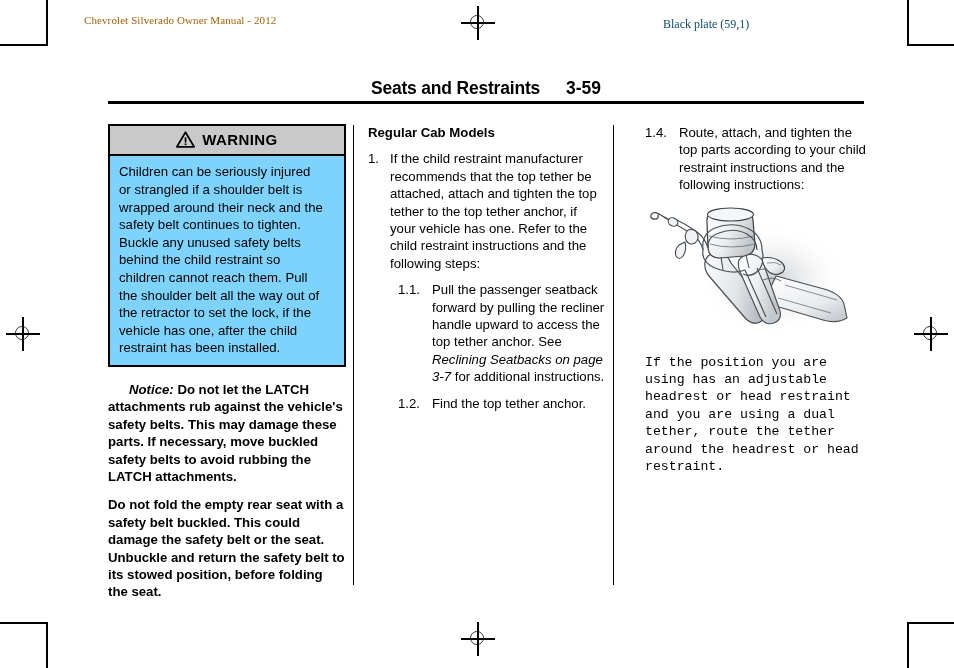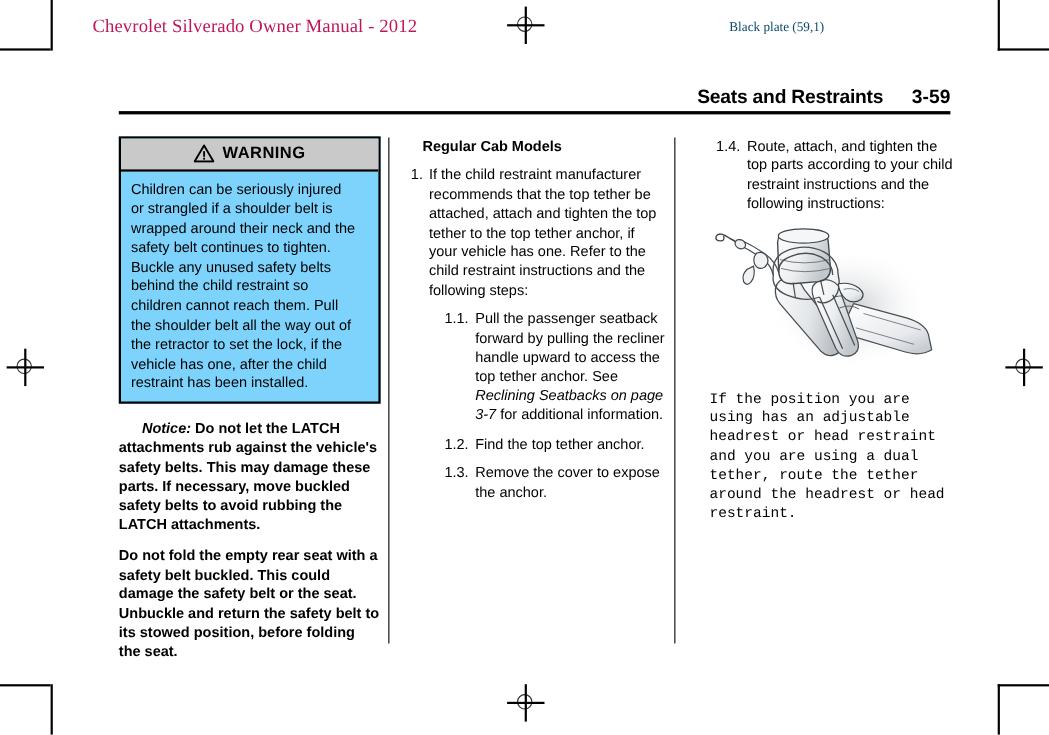--- a/index.html
+++ b/index.html
@@ -58,42 +58,42 @@
     width: 34px;
     background: #000;
   }
 
   
   .run-head {
     position: absolute;
     left: 84px;
     top: 14px;
     font-family: "Liberation Serif", serif;
-    font-size: 17px;
+    font-size: 11px;
     letter-spacing: 0.1px;
-    color: #be185d;
+    color: #a16207;
     white-space: nowrap;
   }
   .black-plate {
     position: absolute;
     left: 663px;
     top: 17px;
     font-family: "Liberation Serif", serif;
     font-size: 12px;
     color: #0c4a6e;
     white-space: nowrap;
   }
 
   
   .sect-title-wrap {
     position: absolute;
     left: 108px;
     top: 78px;
     width: 756px;
-    text-align: right;
+    text-align: center;
   }
   .sect-title {
     font-size: 17.5px;
     font-weight: bold;
     letter-spacing: -0.2px;
     display: inline-block;
   }
   .sect-page {
     font-size: 17.5px;
     font-weight: bold;
@@ -166,32 +166,32 @@
   .bold { font-weight: bold; }
   .ital { font-style: italic; }
   .notice-lbl {
     font-weight: bold;
     font-style: italic;
     margin-left: 21px;
   }
   .blk-head {
     font-weight: bold;
     font-size: 13.2px;
-    margin: 0 0 9px 16px;
+    margin: 0 0 9px 0;
   }
 
   
   .li {
     display: flex;
     margin-bottom: 9px;
   }
   .li:last-child { margin-bottom: 0; }
   .li-num {
     flex: 0 0 auto;
-    text-align: center;
+    text-align: left;
   }
   .li-num.l1 { width: 22px; }
   .li-num.l2 { width: 34px; }
   .li-body { flex: 1 1 auto; }
   .sub-list { margin-left: 30px; margin-top: 9px; }
 
   
   .illus {
     margin: 12px 0 10px 0;
     width: 100%;
@@ -271,32 +271,28 @@
 
   <div class="li">
     <span class="li-num l1">1.</span>
     <span class="li-body">If the child restraint manufacturer recommends that the top tether be attached, attach and tighten the top tether to the top tether anchor, if your vehicle has one. Refer to the child restraint instructions and the following steps:</span>
   </div>
 
   <div class="sub-list">
 
     <div class="li">
       <span class="li-num l2">1.1.</span>
-      <span class="li-body"><span>Pull the passenger seatback forward by pulling the recliner handle upward to access the top tether anchor. See </span><span class="ital">Reclining Seatbacks on page 3-7</span><span> for additional information.</span></span>
+      <span class="li-body"><span>Pull the passenger seatback forward by pulling the recliner handle upward to access the top tether anchor. See </span><span class="ital">Reclining Seatbacks on page 3-7</span><span> for additional instructions.</span></span>
     </div>
 
     <div class="li">
       <span class="li-num l2">1.2.</span>
       <span class="li-body">Find the top tether anchor.</span>
     </div>
 
-    <div class="li">
-      <span class="li-num l2">1.3.</span>
-      <span class="li-body">Remove the cover to expose the anchor.</span>
-    </div>
 
   </div>
 </div>
 
 <div id="col-right" class="col">
 
   <div class="li">
     <span class="li-num l2">1.4.</span>
     <span class="li-body">Route, attach, and tighten the top parts according to your child restraint instructions and the following instructions:</span>
   </div>

